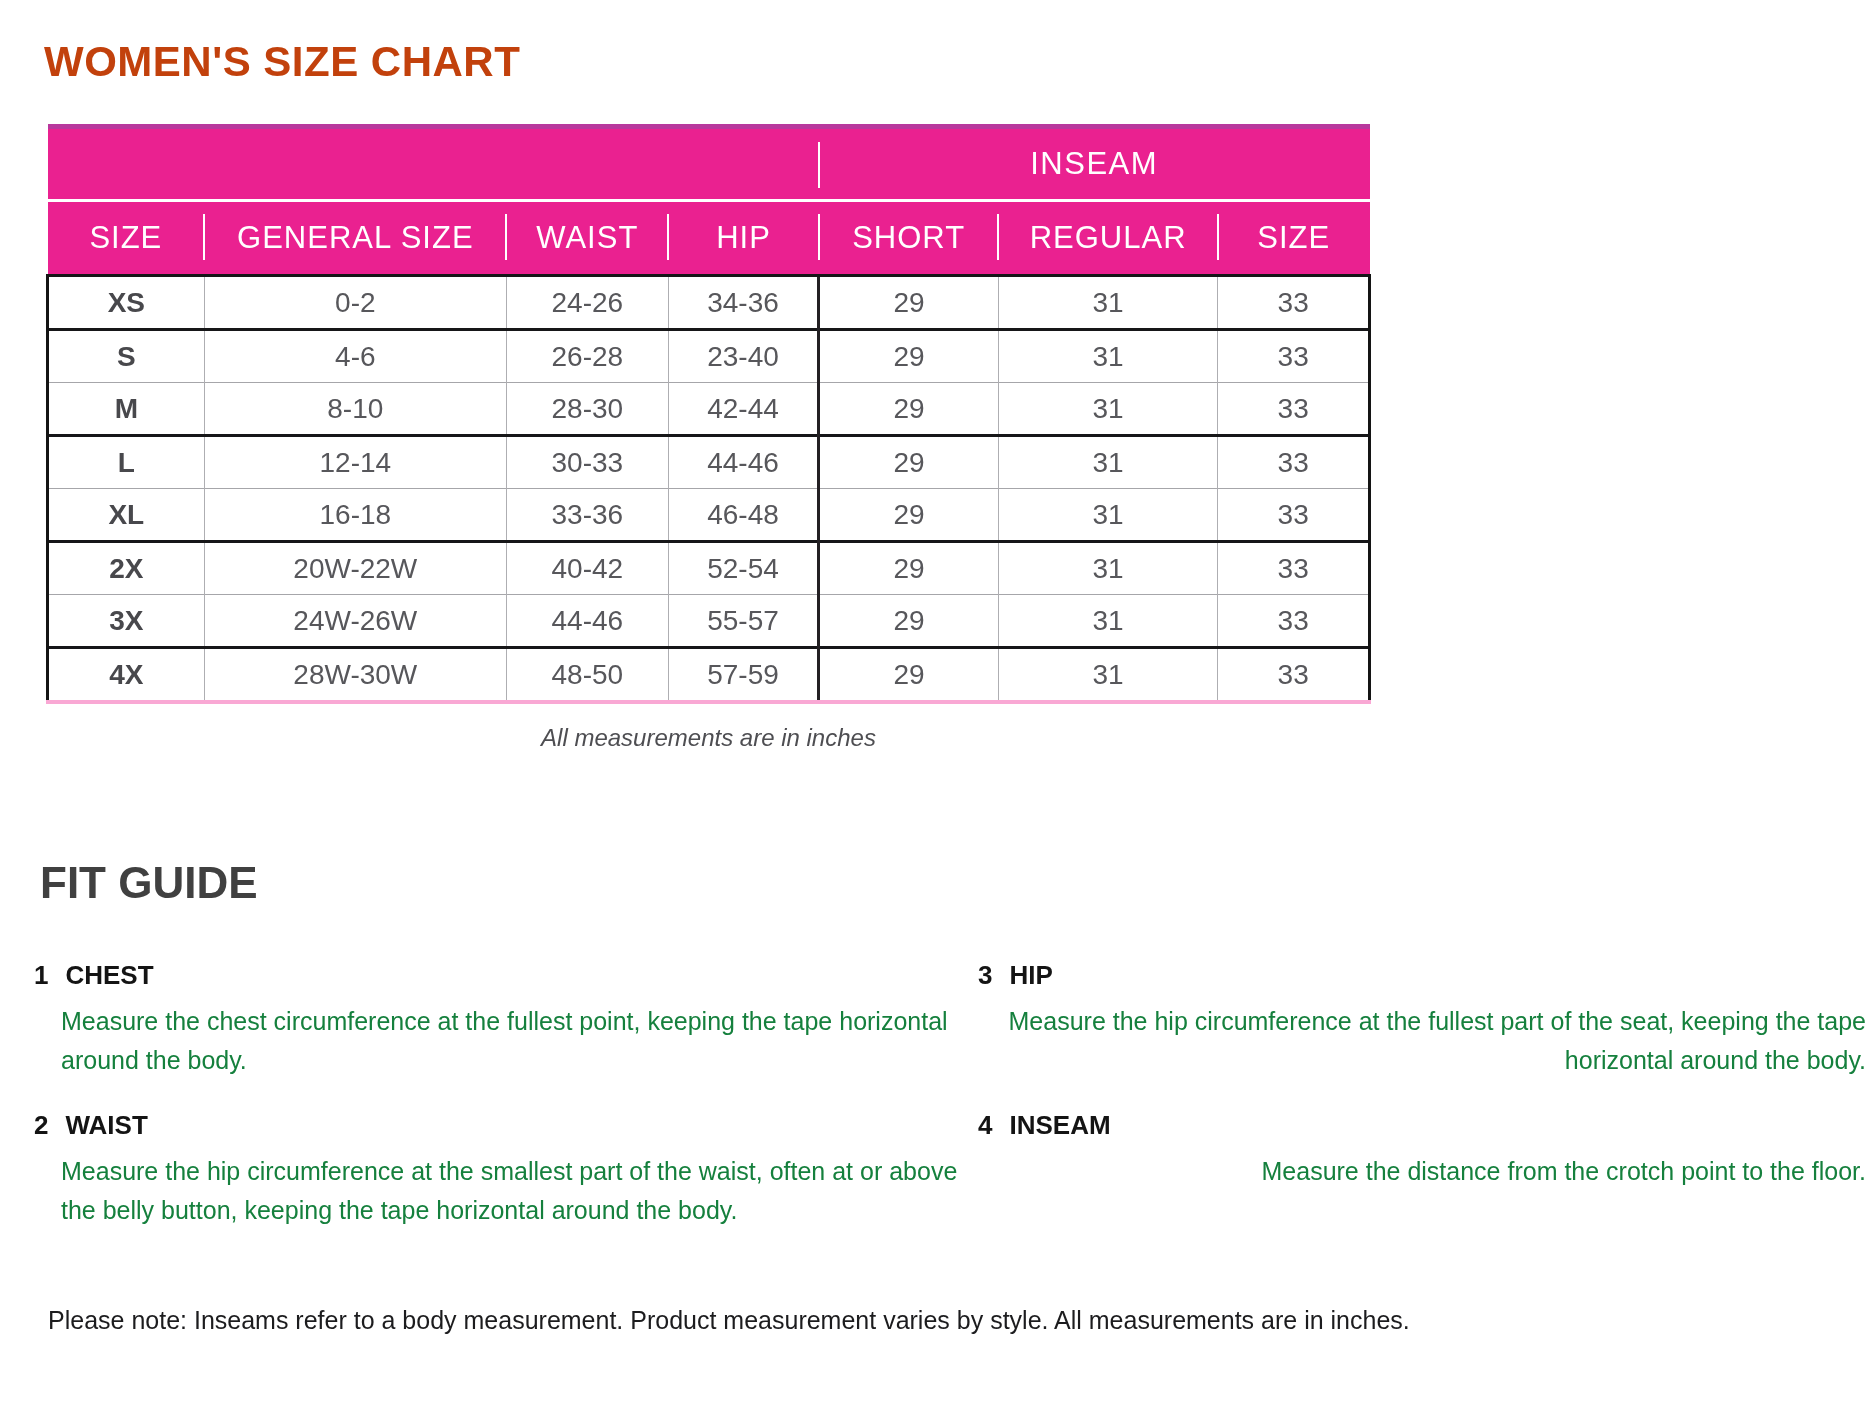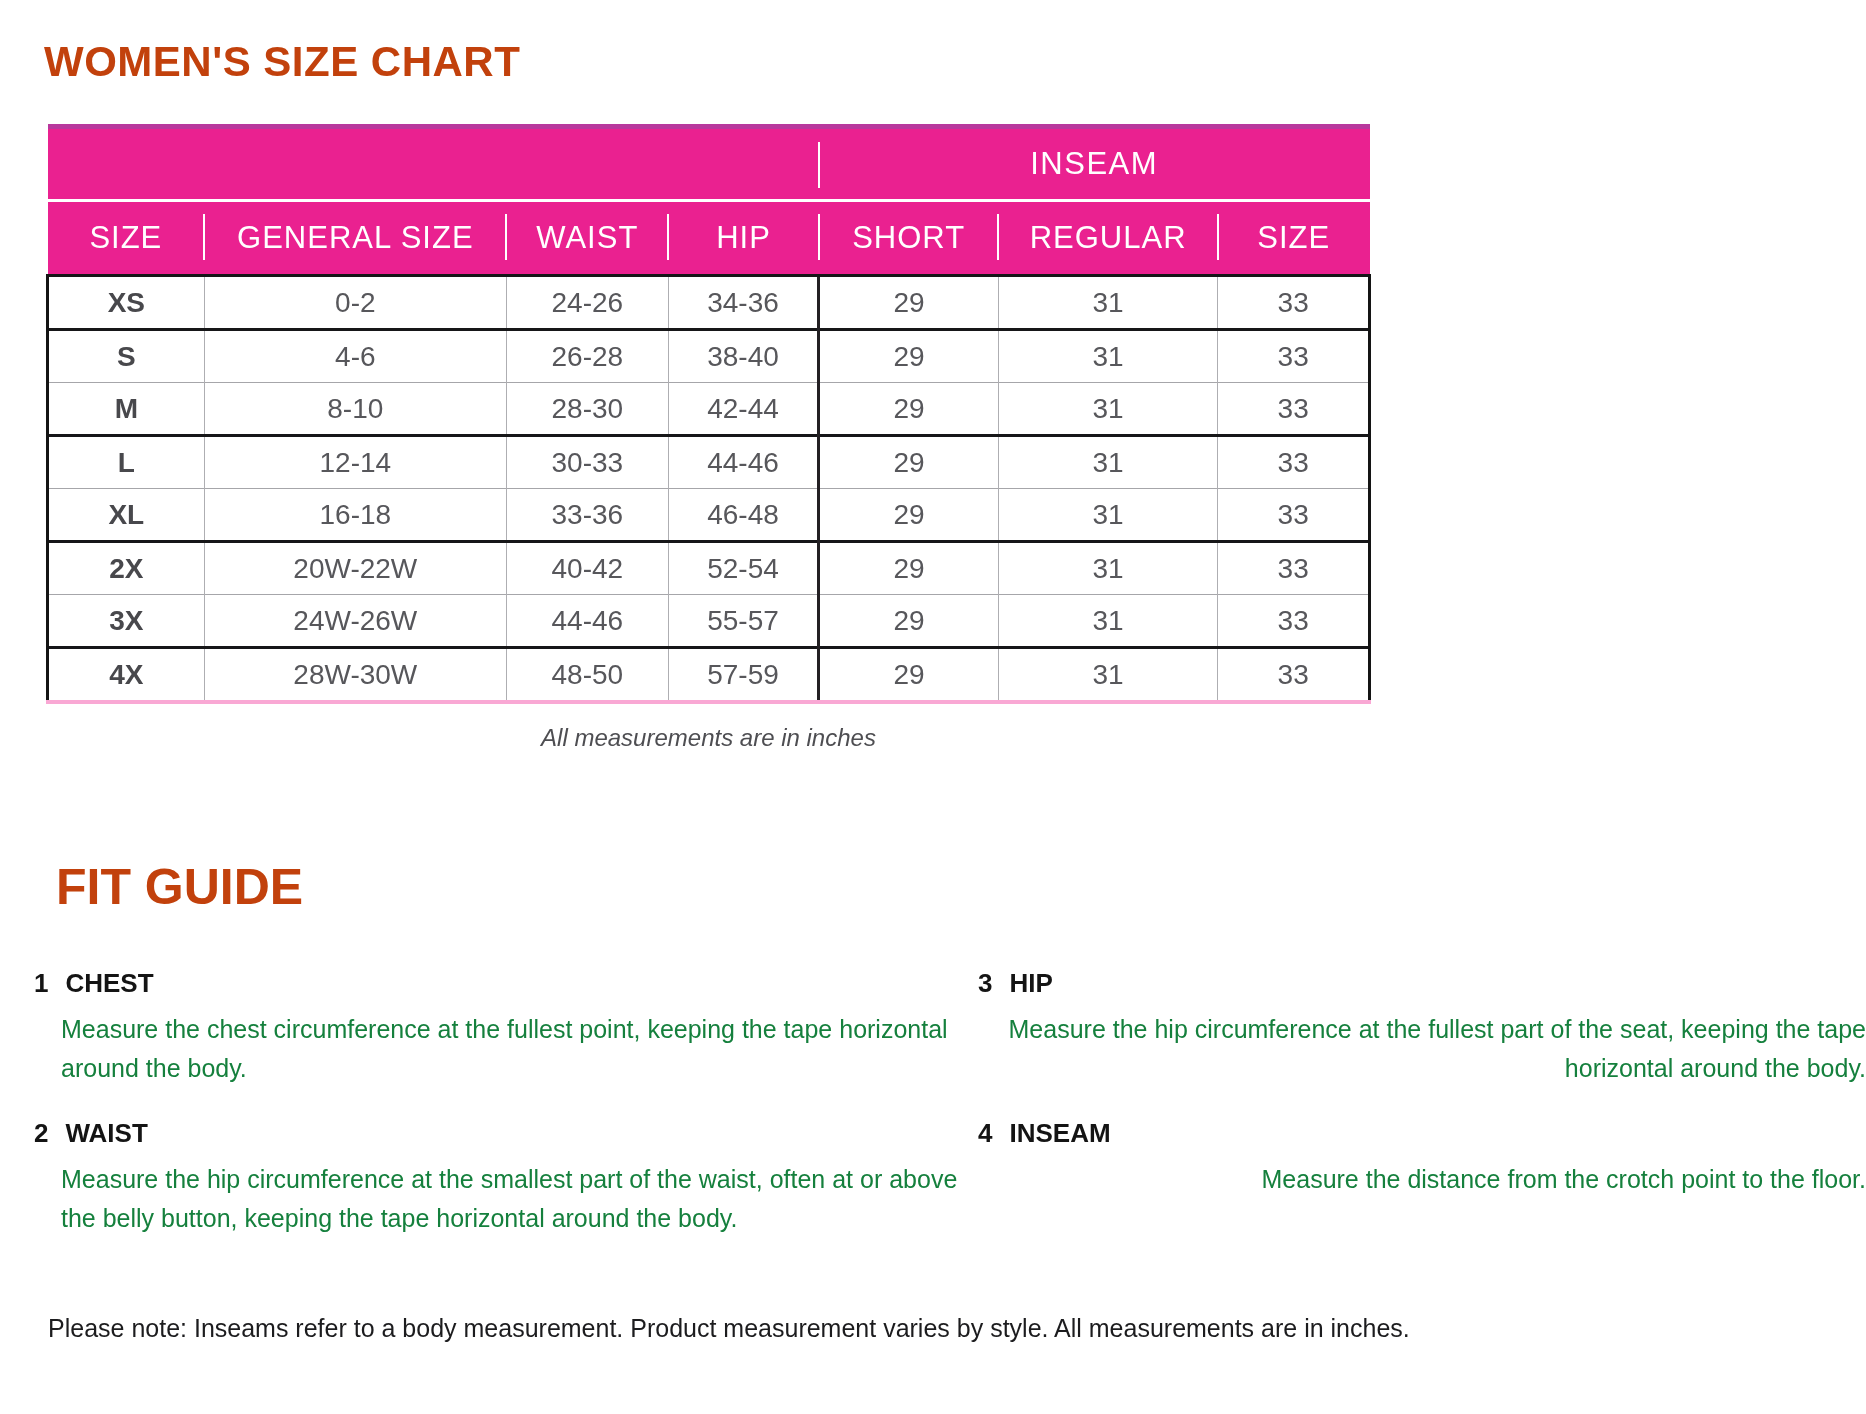--- a/index.html
+++ b/index.html
@@ -43,21 +43,21 @@
   tbody tr td{border-top:1px solid #a6a6aa;}
   tbody tr:first-child td,
   tbody tr:nth-child(even) td{border-top:3px solid #161618;}
   tbody tr:last-child td{border-bottom:4px solid #f9a8d4;text-align:center;}
   .table-caption{
     width:1325px;text-align:center;margin-top:20px;
     font-size:24px;font-style:italic;color:#4e4e52;
   }
   
   .fit-guide-title{
-    margin:106px 0 0 56px;font-size:50px;font-weight:bold;color:#c2410c;
+    margin:106px 0 0 40px;font-size:44px;font-weight:bold;color:#404040;
   }
   .fit-items{
     margin:52px 0 0 34px;display:grid;
     grid-template-columns:944px auto;row-gap:30px;
   }
   .item-heading{display:flex;gap:17px;font-weight:bold;font-size:26px;color:#141414;}
   .item-desc{
     margin:11px 0 0 27px;font-size:25px;line-height:39px;color:#15803d;
   }
   .fit-item.left .item-desc{max-width:915px;}
@@ -102,21 +102,21 @@
         <td>24-26</td>
         <td>34-36</td>
         <td>29</td>
         <td>31</td>
         <td>33</td>
       </tr>
       <tr>
         <td>S</td>
         <td>4-6</td>
         <td>26-28</td>
-        <td>38-40</td>
+        <td>23-40</td>
         <td>29</td>
         <td>31</td>
         <td>33</td>
       </tr>
       <tr>
         <td>M</td>
         <td>8-10</td>
         <td>28-30</td>
         <td>42-44</td>
         <td>29</td>

